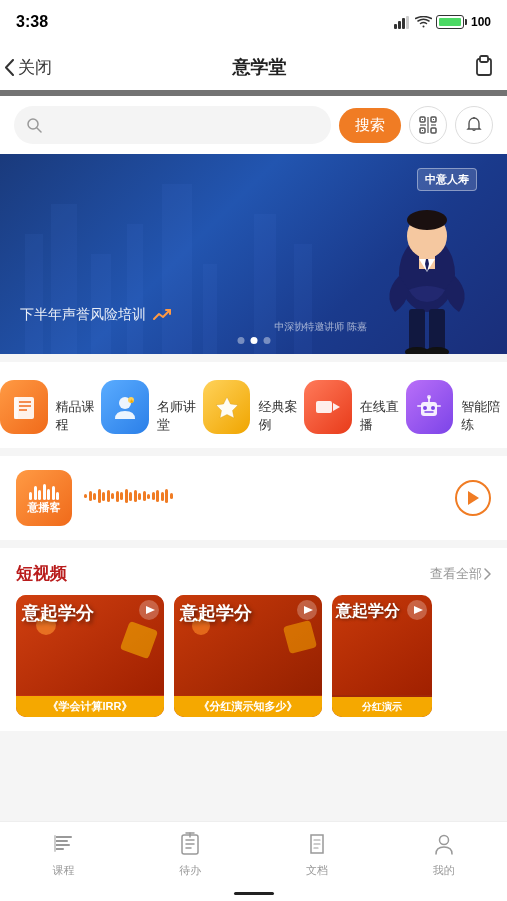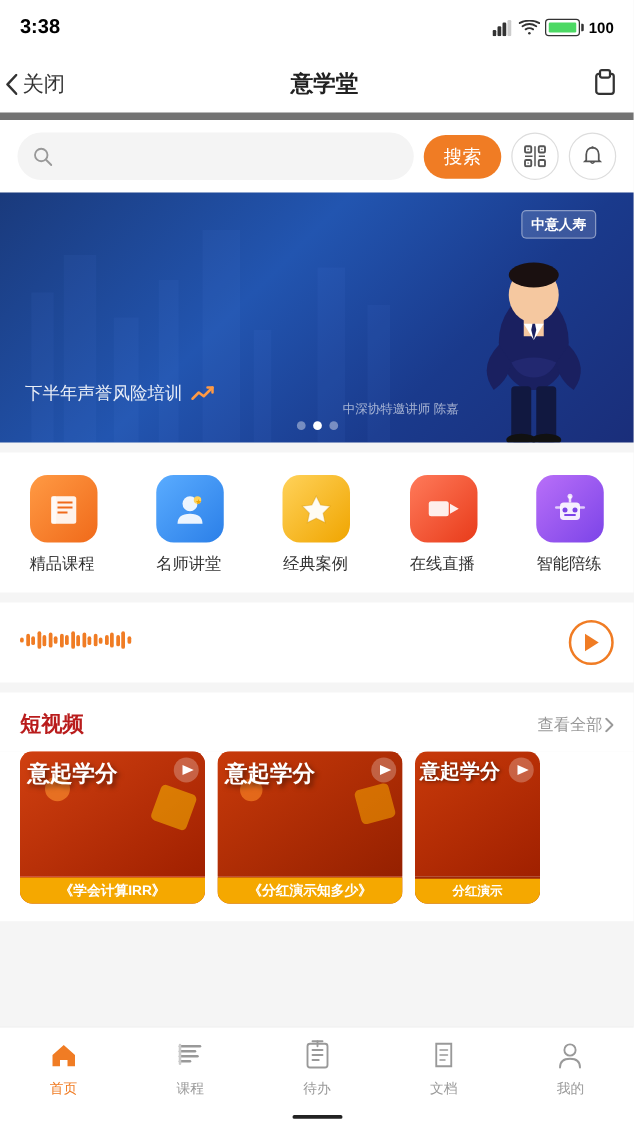--- a/index.html
+++ b/index.html
@@ -193,22 +193,22 @@
     
     .quick-menu {
       background: #fff;
       padding: 18px 0 14px 0;
       display: flex;
       justify-content: space-around;
       margin-top: 8px;
     }
     .menu-item {
       display: flex;
-      flex-direction: column;
-      align-items: flex-start;
+      flex-direction: row;
+      align-items: flex-end;
       gap: 8px;
       cursor: pointer;
     }
     .menu-icon-wrap {
       width: 54px;
       height: 54px;
       border-radius: 14px;
       display: flex;
       align-items: center;
       justify-content: center;
@@ -591,20 +591,35 @@
         <circle cx="14" cy="4" r="2" fill="rgba(255,255,255,0.8)"></circle>
         <line x1="3" y1="13" x2="6" y2="13" stroke="rgba(255,255,255,0.7)" stroke-width="2" stroke-linecap="round"></line>
         <line x1="22" y1="13" x2="25" y2="13" stroke="rgba(255,255,255,0.7)" stroke-width="2" stroke-linecap="round"></line>
       </svg>
     </div>
     <span class="menu-label">智能陪练</span>
   </div>
 </div>
 
 <div class="podcast-strip">
+  <div class="podcast-logo">
+    <div class="podcast-logo-bars">
+      <span style="height:8px;"></span>
+      <span style="height:14px;"></span>
+      <span style="height:10px;"></span>
+      <span style="height:16px;"></span>
+      <span style="height:11px;"></span>
+      <span style="height:14px;"></span>
+      <span style="height:8px;"></span>
+    </div>
+    <div style="display:flex;gap:0;">
+      <span class="podcast-logo-text">意播</span>
+      <span class="podcast-logo-text">客</span>
+    </div>
+  </div>
   <div class="podcast-info">
     <div class="podcast-waveform">
       <span style="height:4px;"></span>
       <span style="height:10px;"></span>
       <span style="height:7px;"></span>
       <span style="height:14px;"></span>
       <span style="height:9px;"></span>
       <span style="height:12px;"></span>
       <span style="height:6px;"></span>
       <span style="height:11px;"></span>
@@ -702,28 +717,20 @@
         <div style="text-align:center;font-size:14px;font-weight:700;color:#fff;">第</div>
       </div>
       <div class="video-subtitle-band" style="font-size:10px;">分红演示</div>
     </div>
   </div>
 </div>
 
 <div style="height:90px;"></div>
 
 <div class="bottom-nav">
-  <div class="nav-item active">
-    <div class="nav-item-icon">
-      <svg width="24" height="24" viewBox="0 0 24 24">
-        <path d="M3 12 L12 4 L21 12 L21 21 L15 21 L15 16 L9 16 L9 21 L3 21 Z" fill="#f07c24" stroke="none"></path>
-      </svg>
-    </div>
-    <span class="nav-item-label" style="color:#f07c24;">首页</span>
-  </div>
   <div class="nav-item">
     <div class="nav-item-icon">
       <svg width="24" height="24" viewBox="0 0 24 24">
         <rect x="3" y="4" width="18" height="2" rx="1" fill="#999"></rect>
         <rect x="3" y="8" width="14" height="2" rx="1" fill="#999"></rect>
         <rect x="3" y="12" width="16" height="2" rx="1" fill="#999"></rect>
         <rect x="3" y="16" width="10" height="2" rx="1" fill="#999"></rect>
         <rect x="3" y="3" width="2" height="17" rx="1" fill="#ccc"></rect>
       </svg>
     </div>

